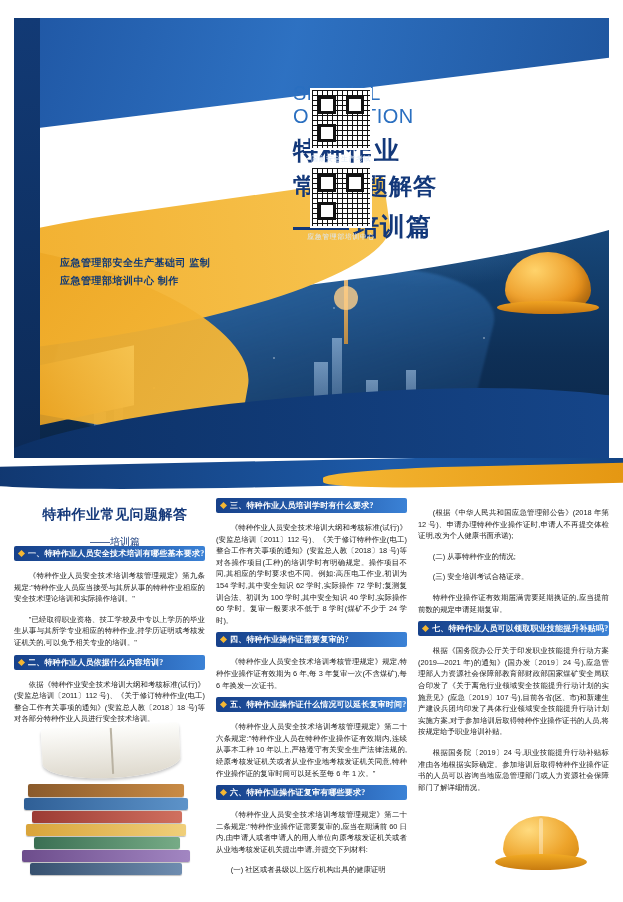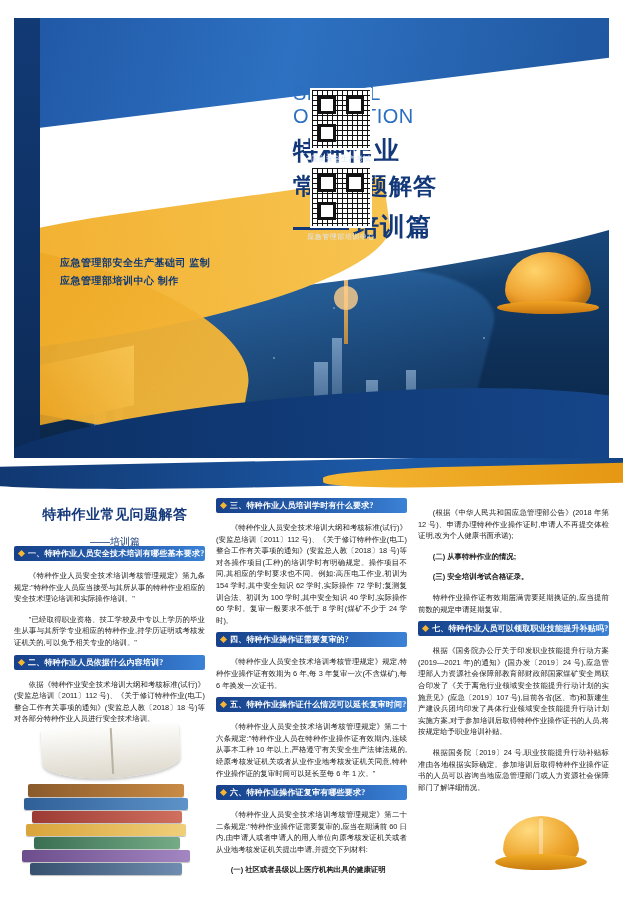--- a/index.html
+++ b/index.html
@@ -402,21 +402,21 @@
     transform: rotate(45deg);
   }
   .para {
     color: #1b1b1b;
     font-size: 7.4px;
     line-height: 11.6px;
     text-align: justify;
     margin: 9px 0 6px 0;
     text-indent: 2em;
   }
-  .para.ind1 { text-indent: 2em; font-weight: bold; }
+  .para.ind1 { text-indent: 2em; }
 
   .books {
     position: absolute;
     left: 6px;
     top: 228px;
     width: 176px;
     height: 158px;
   }
   .book {
     position: absolute;

